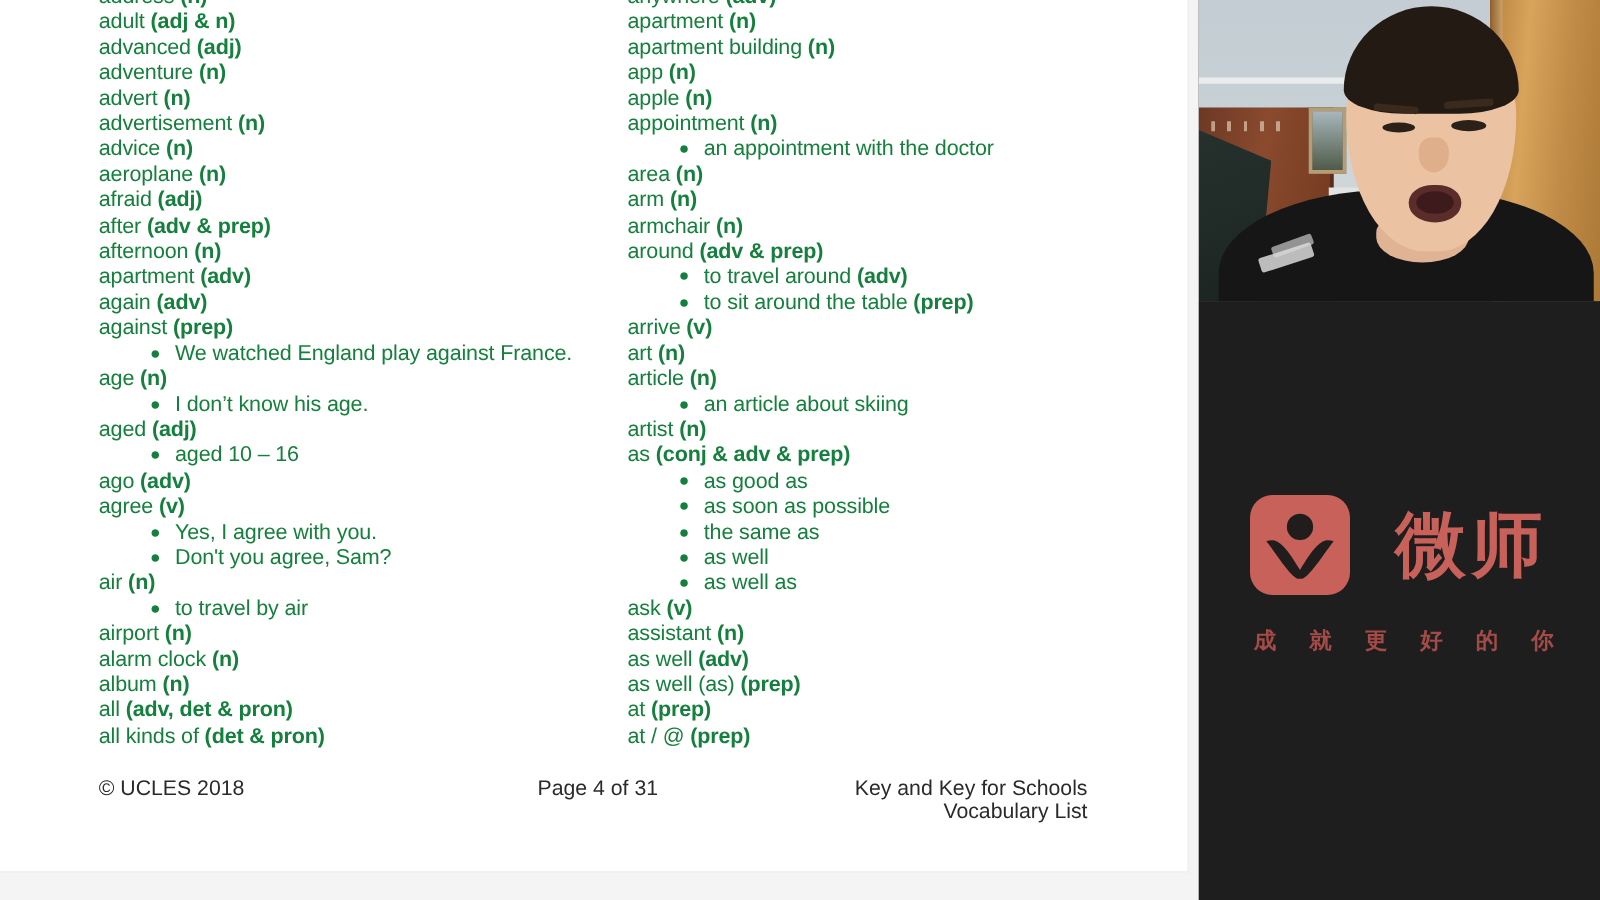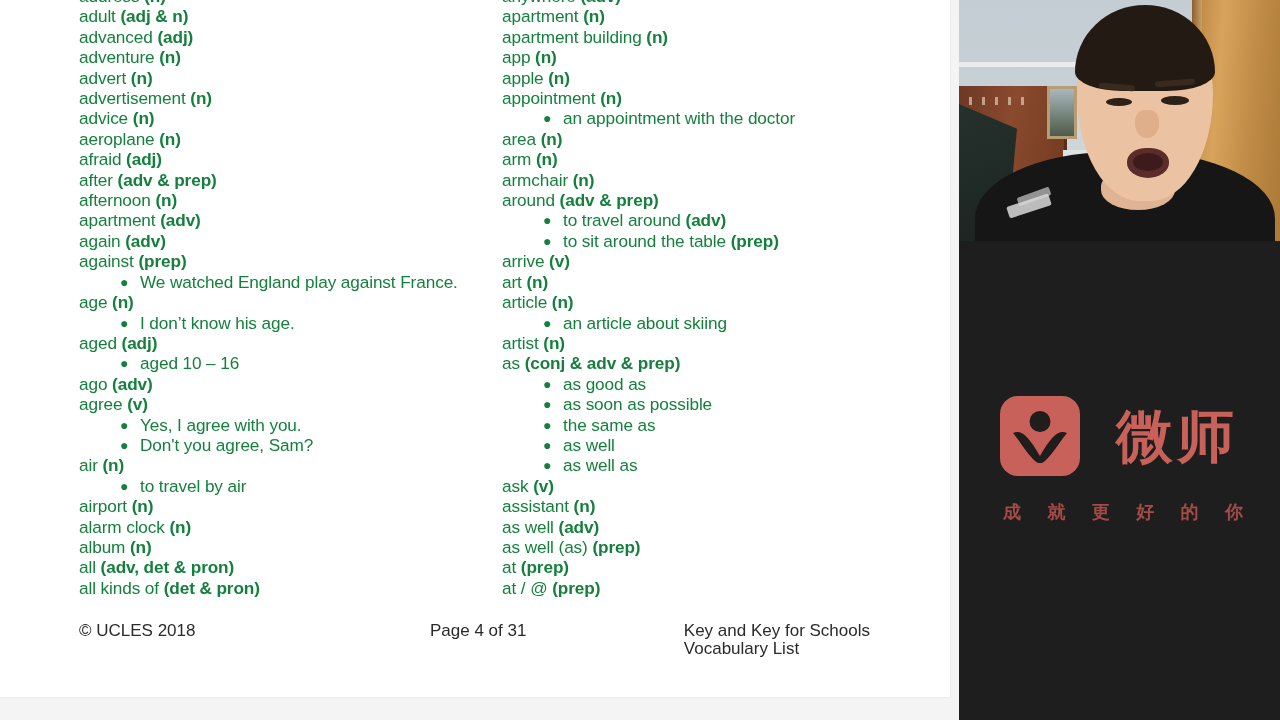--- a/index.html
+++ b/index.html
@@ -80,20 +80,21 @@
     color: #2a2a2a;
   }
   #footer-copyright {
     position: absolute; left: 79px; top: 0;
   }
   #footer-page {
     position: absolute; left: 430px; top: 0;
   }
   #footer-title-block {
     position: absolute; right: 80px; top: 0;
+    text-align: right;
   }
 
   
   #sidebar {
     position: absolute;
     left: 959px; top: 0;
     width: 321px; height: 720px;
     background: #1e1e1e;
     overflow: hidden;
   }

